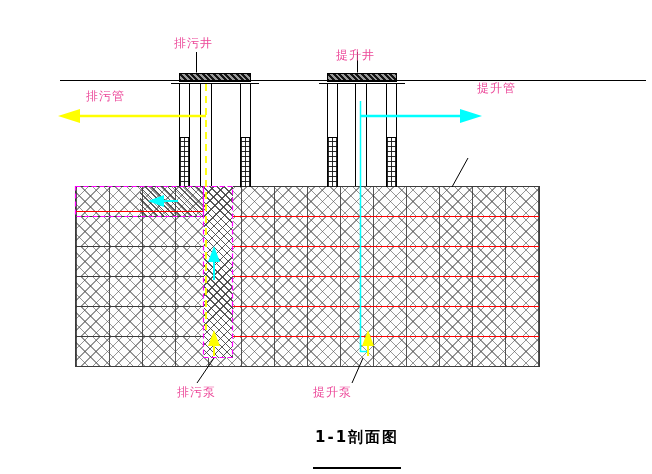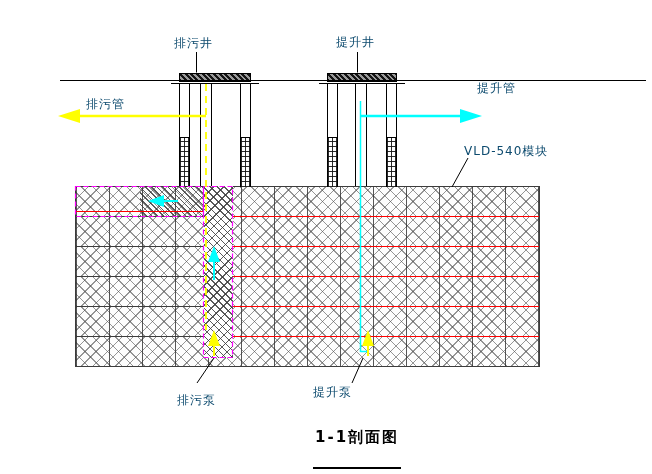--- a/index.html
+++ b/index.html
@@ -4,21 +4,21 @@
 <style>
   html,body{margin:0;padding:0;background:#ffffff;}
   .canvas{
     position:relative;width:652px;height:474px;background:#fff;overflow:hidden;
     font-family:"DejaVu Sans","Liberation Sans",sans-serif;
     --c-sewage:#ffff00;--c-lift:#00ffff;--c-mag:#ff00ff;--c-red:#ff0000;
   }
   .layer-hatch{position:absolute;inset:0;z-index:1;}
   .layer-svg{position:absolute;inset:0;z-index:2;pointer-events:none;}
   .layer-text{position:absolute;inset:0;z-index:3;}
-  .lbl{position:absolute;font-size:12px;color:#0c4a6e;white-space:nowrap;letter-spacing:1px;}
+  .lbl{position:absolute;font-size:12px;color:#ec4899;white-space:nowrap;letter-spacing:1px;}
 
   
   .module-row{
     position:absolute;left:75px;width:465px;height:31px;box-sizing:border-box;
     border:1px solid #3c3c3c;background-color:#fdfdfd;
     background-image:
       repeating-linear-gradient(90deg, rgba(45,45,45,.8) 0 1px, transparent 1px 33px),
       repeating-linear-gradient(45deg, rgba(80,80,80,.6) 0 1px, transparent 1px 8px),
       repeating-linear-gradient(135deg, rgba(80,80,80,.6) 0 1px, transparent 1px 8px);
   }
@@ -146,22 +146,21 @@
       <line class="s-lift" x1="360.5" y1="351.5" x2="368" y2="351.5" stroke-width="1.5"></line>
       <line class="s-lift" x1="361" y1="116" x2="460" y2="116" stroke-width="2.5"></line>
       <polygon class="f-lift" points="482,116 460,109 460,123"></polygon>
       <line class="s-sew" x1="368" y1="346" x2="368" y2="356" stroke-width="2"></line>
       <polygon class="f-sew" points="362,346 374,346 368,330"></polygon>
     </g>
   </svg>
 
   <div class="layer-text">
     <div class="lbl" style="left:174px;top:35px">排污井</div>
-    <div class="lbl" style="left:336px;top:34px">提升井</div>
-    <div class="lbl" style="left:86px;top:96px">排污管</div>
+    <div class="lbl" style="left:336px;top:47px">提升井</div>
+    <div class="lbl" style="left:86px;top:88px">排污管</div>
     <div class="lbl" style="left:477px;top:80px">提升管</div>
-    <div class="lbl" style="left:464px;top:143px">VLD-540模块</div>
-    <div class="lbl" style="left:177px;top:392px">排污泵</div>
+    <div class="lbl" style="left:177px;top:384px">排污泵</div>
     <div class="lbl" style="left:313px;top:384px">提升泵</div>
     <div class="title">1-1剖面图</div>
   </div>
 
 </div>
 
 </body></html>

